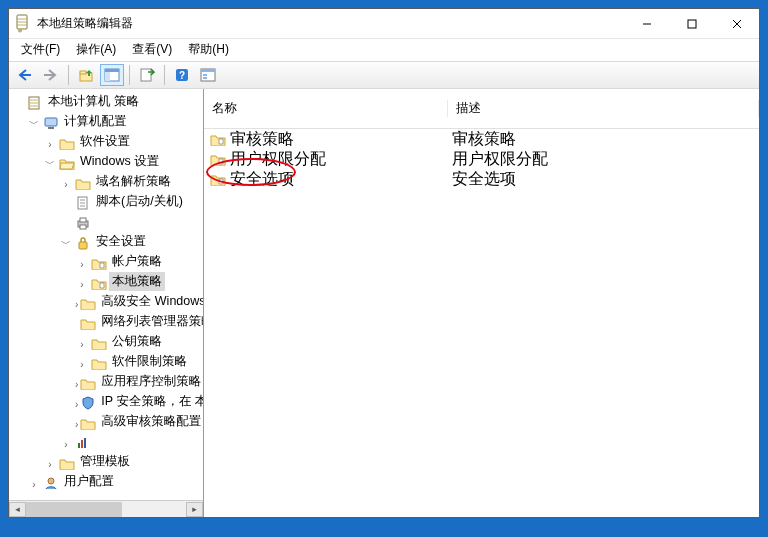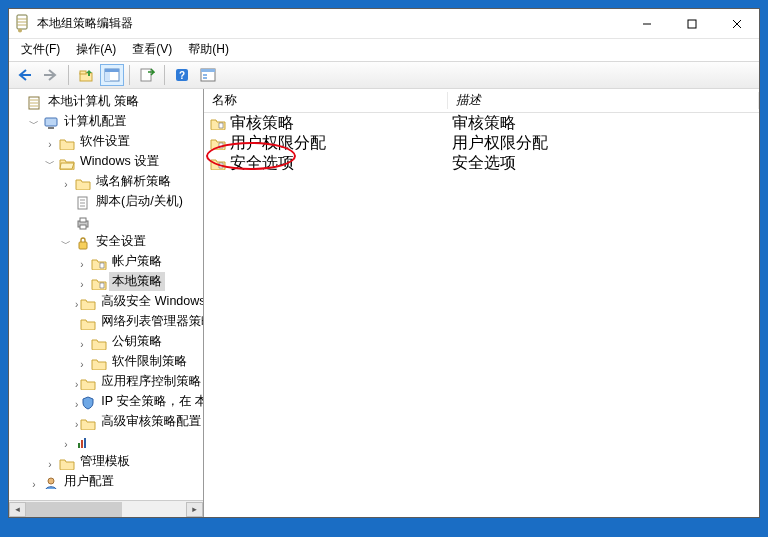--- a/index.html
+++ b/index.html
@@ -15,24 +15,24 @@
   .menubar { height: 22px; display: flex; padding: 0 4px; font-size: 12px; background:#fff; }
   .menubar span { padding: 2px 8px; }
   
   .toolbar { height: 28px; display: flex; align-items: center; border-top: 1px solid #d9d9d9; border-bottom: 1px solid #d9d9d9; background: linear-gradient(#fdfdfd,#ececec); padding: 0 4px; gap: 2px; }
   .tbtn { width: 24px; height: 22px; display: flex; align-items: center; justify-content: center; border: 1px solid transparent; }
   .tsep { width:1px; height:20px; background:#c0c0c0; margin:0 3px; }
   
   .body { flex:1; display:flex; min-height:0; }
   .treepane { width:195px; border-right:1px solid #999; overflow:auto; font-size:12.5px; position:relative; }
   .listpane { flex:1; display:flex; flex-direction:column; }
-  .colhdr { height:24px; display:flex; align-items:center; border-bottom:1px solid #e1e1e1; font-size:12.5px; background:#fff; }
+  .colhdr { height:40px; display:flex; align-items:center; border-bottom:1px solid #e1e1e1; font-size:12.5px; background:#fff; }
   .colhdr .col { padding:0 8px; border-right:1px solid #e8e8e8; }
   .colhdr .c1 { width:244px; }
-  .colhdr .c2 { flex:1;font-style:italic; }
+  .colhdr .c2 { flex:1; }
   .listbody { flex:1; overflow:auto; position:relative; }
   .row { display:flex; height:20px; font-size:16px; }
   .row .cell1 { width:244px; display:flex; align-items:center; padding-left:6px; gap:4px;}
   .row .cell2 { flex:1; padding-left:4px; }
   
   .tree ul { list-style:none; margin:0; padding:0 0 0 16px; }
   .tree>ul { padding-left:2px; }
   .tree li { white-space:nowrap; }
   .trow { display:flex; align-items:flex-end; height:20px; gap:2px; padding-right:3px;}
   .tw { width:14px; height:14px; display:inline-flex; align-items:center; justify-content:center; font-size:10px; color:#666; cursor:pointer; }

